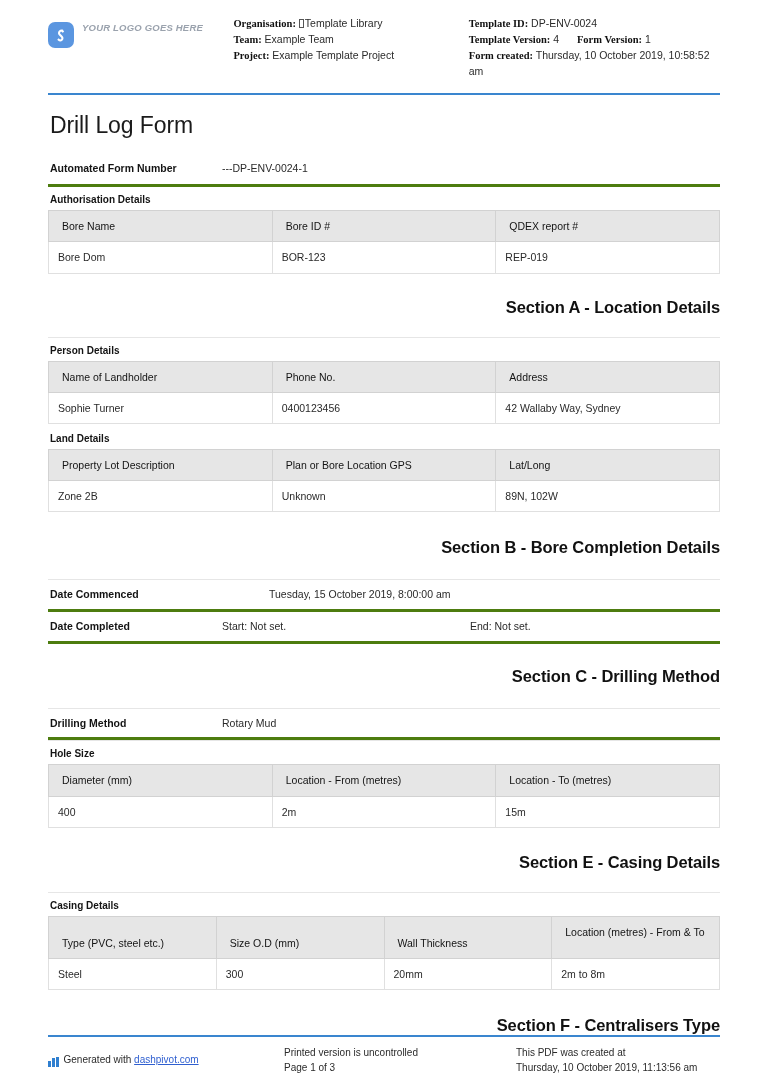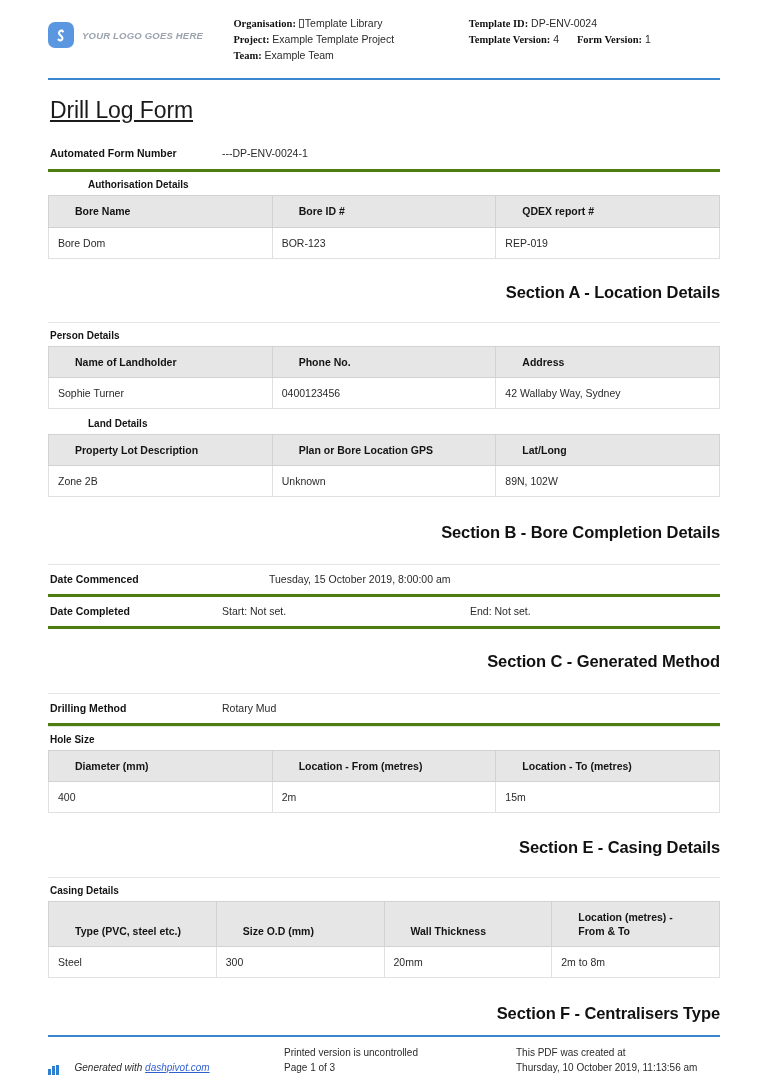--- a/index.html
+++ b/index.html
@@ -26,21 +26,20 @@
   
   .doc-header {
     display: flex;
     align-items: flex-start;
     padding-top: 16px;
     gap: 0;
   }
   .logo-block {
     width: 186px;
     display: flex;
-    align-items: center;
     gap: 8px;
     padding-top: 6px;
   }
   .logo-mark {
     width: 26px;
     height: 26px;
     border-radius: 7px;
     background: #5b96e0;
     display: flex;
     align-items: center;
@@ -80,21 +79,20 @@
     margin-top: 14px;
   }
 
   
   .doc-title {
     font-size: 23px;
     font-weight: normal;
     color: #1b1b1b;
     margin: 17px 0 0 2px;
     letter-spacing: -0.1px;
-    text-decoration: underline;
   }
 
   
   .field-row {
     display: flex;
     align-items: flex-start;
     padding: 7px 2px 7px 2px;
     border-bottom: 3px solid #4d7c0f;
     font-size: 10.5px;
     min-height: 26px;
@@ -118,37 +116,37 @@
   .first-field { margin-top: 14px; border-top: none; }
 
   
   .sub-label {
     font-size: 10px;
     font-weight: bold;
     color: #141414;
     padding: 7px 2px 5px 2px;
     border-top: 1px solid #e6e6e6;
   }
-  .sub-label.no-top { border-top: none; margin-left: 38px; }
+  .sub-label.no-top { border-top: none; }
 
   
   table.grid {
     width: 100%;
     border-collapse: collapse;
     font-size: 10.5px;
     table-layout: fixed;
     margin-bottom: 2px;
   }
   table.grid th {
     background: #e6e6e6;
     border: 1px solid #d2d2d2;
     text-align: left;
-    font-weight: bold;
+    font-weight: normal;
     color: #141414;
-    padding: 8px 26px;
+    padding: 8px 13px;
     vertical-align: bottom;
     line-height: 1.35;
   }
   table.grid th.two-line { height: 42px; }
   table.grid td {
     background: #ffffff;
     border: 1px solid #e0e0e0;
     padding: 8px 9px;
     color: #2a2a2a;
     vertical-align: top;
@@ -181,21 +179,21 @@
     height: 2px;
     background: #3a86cf;
     margin-bottom: 9px;
   }
   .footer-cols {
     display: flex;
     font-size: 10px;
     line-height: 1.45;
     color: #2b2b2b;
   }
-  .fcol1 { width: 236px; display: flex; align-items: flex-end; gap: 16px; font-style: italic; }
+  .fcol1 { width: 236px; display: flex; align-items: center; gap: 5px; }
   .fcol2 { width: 232px; }
   .fcol3 { flex: 1; }
   .bars-icon {
     display: inline-flex;
     align-items: flex-end;
     gap: 1.5px;
     height: 10px;
     margin-top: 2px;
     flex: 0 0 auto;
   }
@@ -223,40 +221,44 @@
       </span>
       <span class="logo-text">YOUR LOGO GOES HERE</span>
     </div>
 
     <div class="meta-col left">
       <div class="meta-line">
         <span class="lbl">Organisation:</span>
         <span class="tofu"></span><span>Template Library</span>
       </div>
       <div class="meta-line">
+        <span class="lbl">Team:</span>
+        <span>Example Team</span>
+      </div>
+      <div class="meta-line">
         <span class="lbl">Project:</span>
         <span>Example Template Project</span>
-      </div>
-      <div class="meta-line">
-        <span class="lbl">Team:</span>
-        <span>Example Team</span>
       </div>
     </div>
 
     <div class="meta-col right">
       <div class="meta-line">
         <span class="lbl">Template ID:</span>
         <span>DP-ENV-0024</span>
       </div>
       <div class="meta-line">
         <span class="lbl">Template Version:</span>
         <span>4</span>
         <span class="meta-gap"></span>
         <span class="lbl">Form Version:</span>
         <span>1</span>
+      </div>
+      <div class="meta-line">
+        <span class="lbl">Form created:</span>
+        <span>Thursday, 10 October 2019, 10:58:52 am</span>
       </div>
     </div>
   </div>
 
   <div class="blue-rule"></div>
 
   <h1 class="doc-title">Drill Log Form</h1>
 
   <div class="field-row first-field tall">
     <div class="field-label">Automated Form Number</div>
@@ -326,21 +328,21 @@
     <div class="field-value">Tuesday, 15 October 2019, 8:00:00 am</div>
   </div>
   <div class="field-row">
     <div class="field-label">Date Completed</div>
     <div class="field-value split">
       <span class="half">Start: Not set.</span>
       <span class="half">End: Not set.</span>
     </div>
   </div>
 
-  <div class="section-heading sec-c">Section C - Generated Method</div>
+  <div class="section-heading sec-c">Section C - Drilling Method</div>
 
   <div class="field-row" style="border-top:1px solid #e6e6e6;">
     <div class="field-label">Drilling Method</div>
     <div class="field-value">Rotary Mud</div>
   </div>
 
 
   <div class="sub-label">Hole Size</div>
   <table class="grid">
     <thead>

